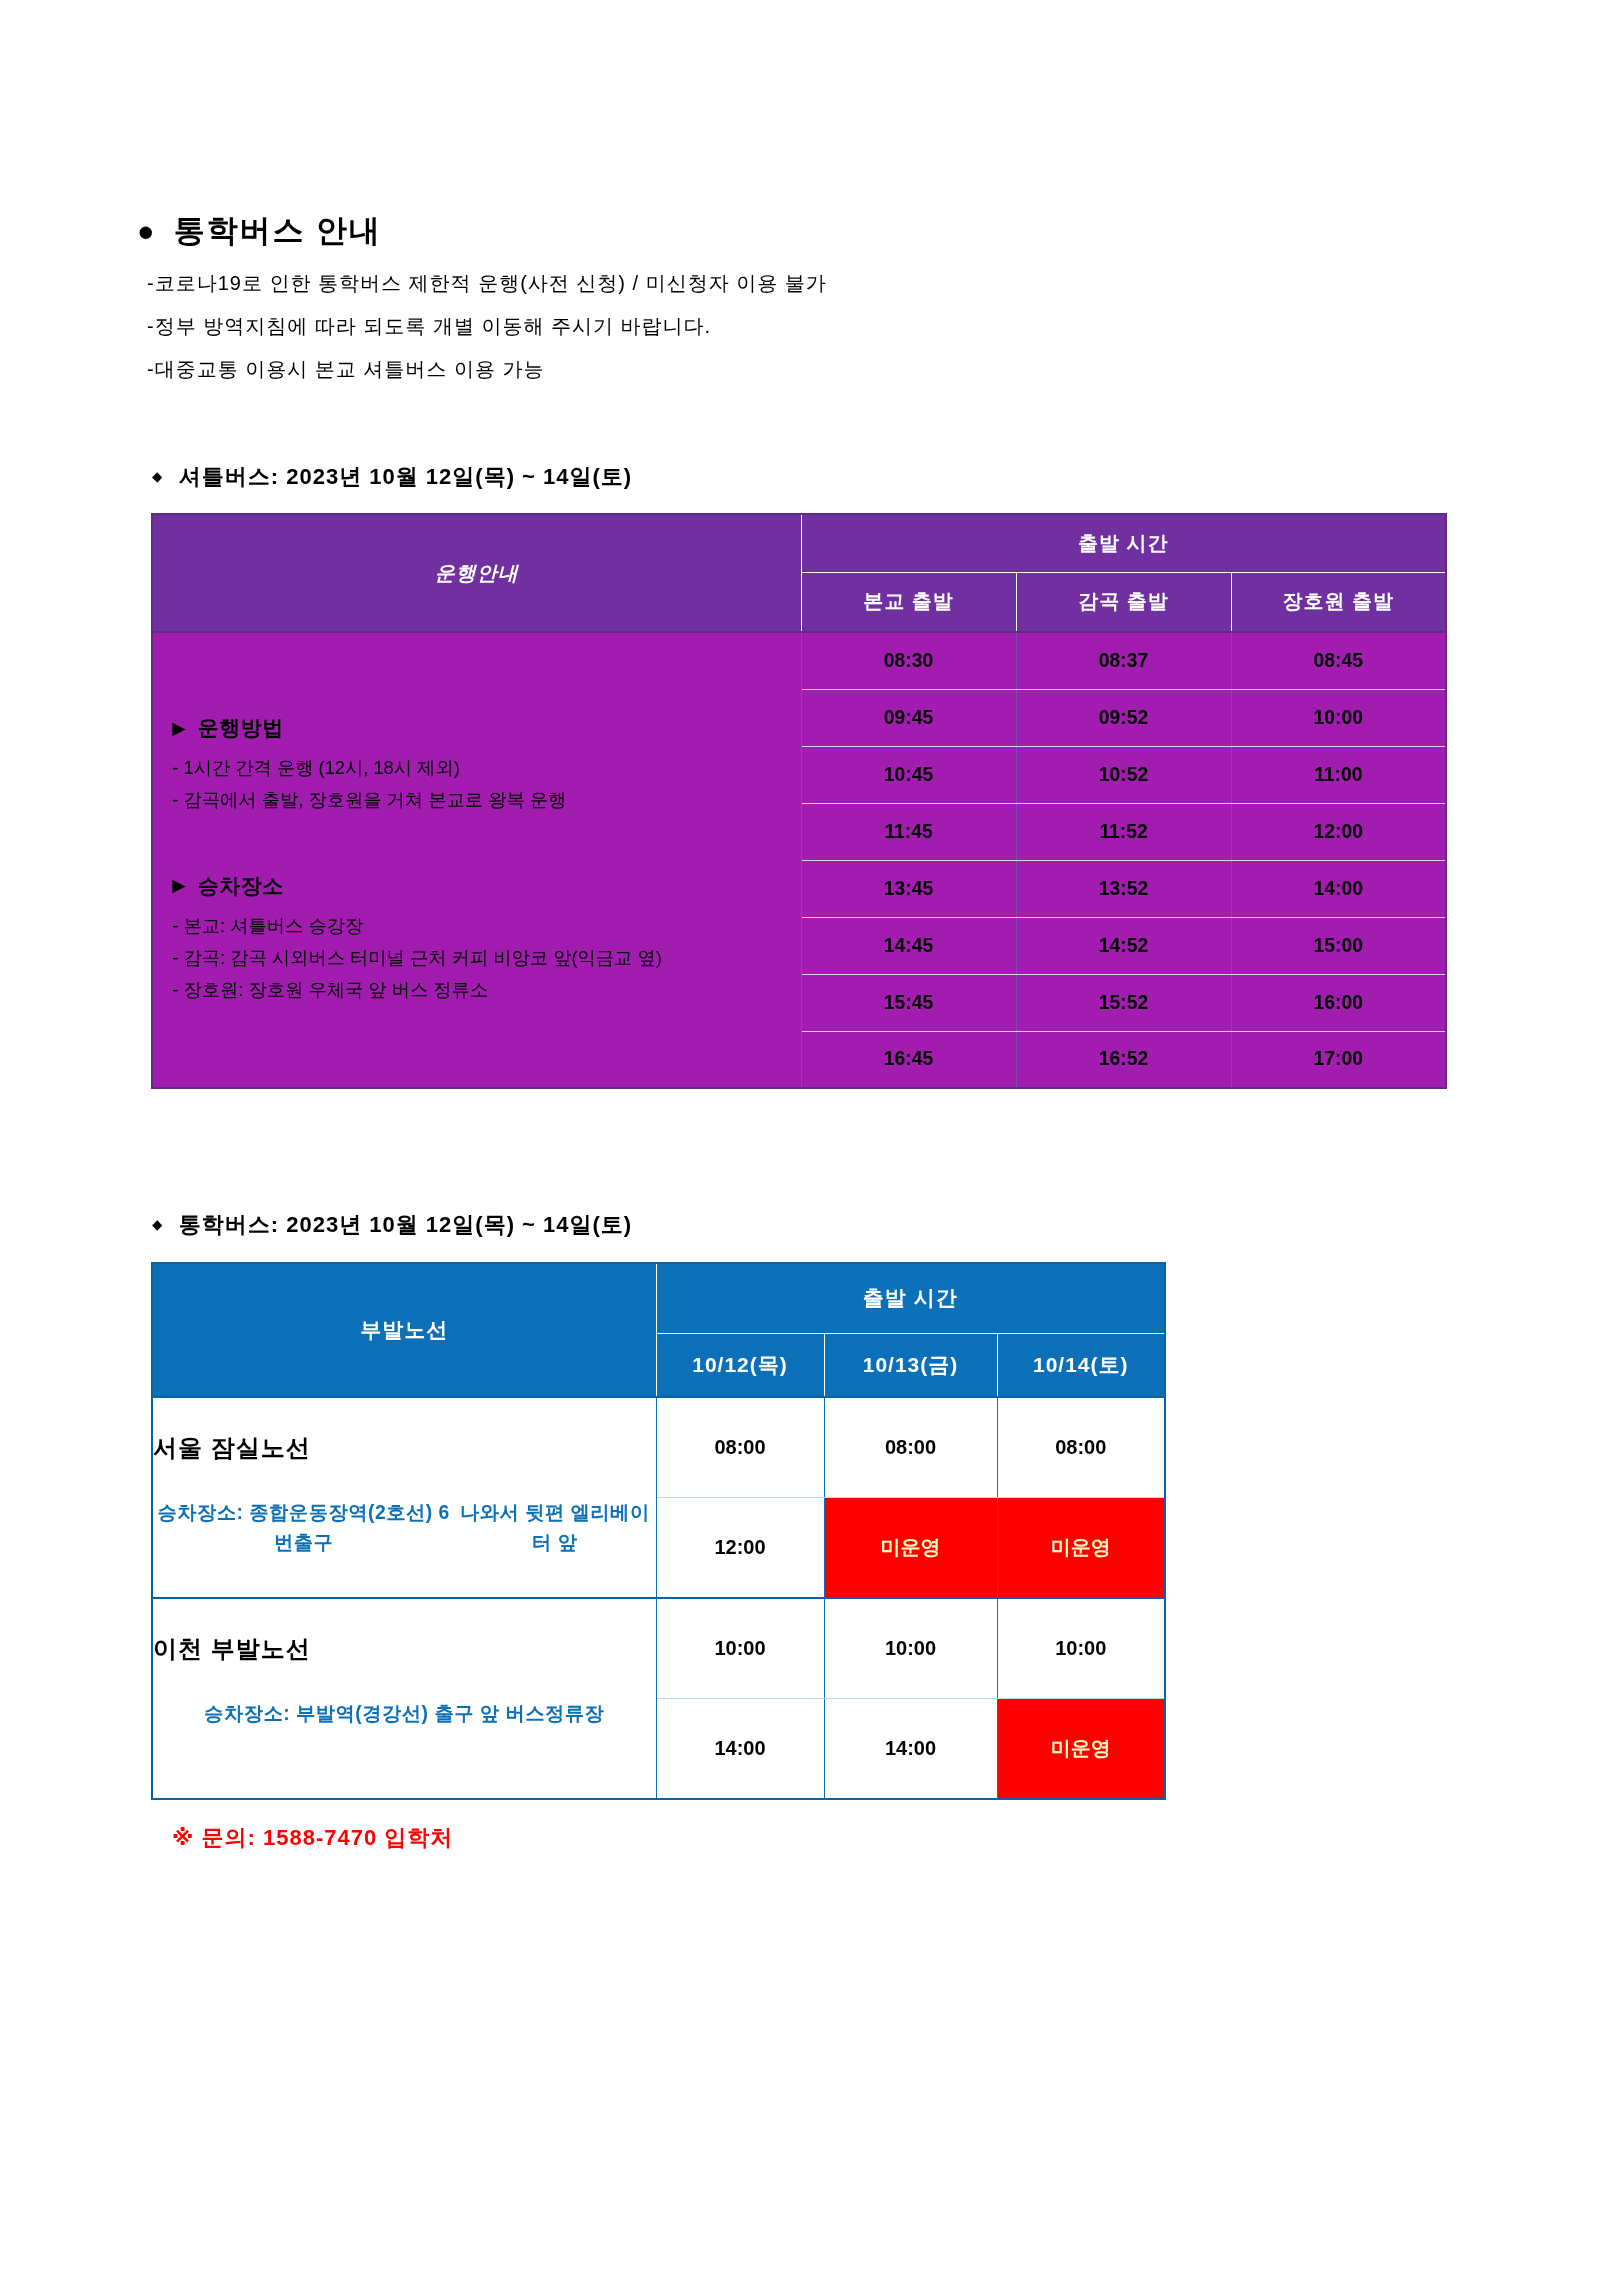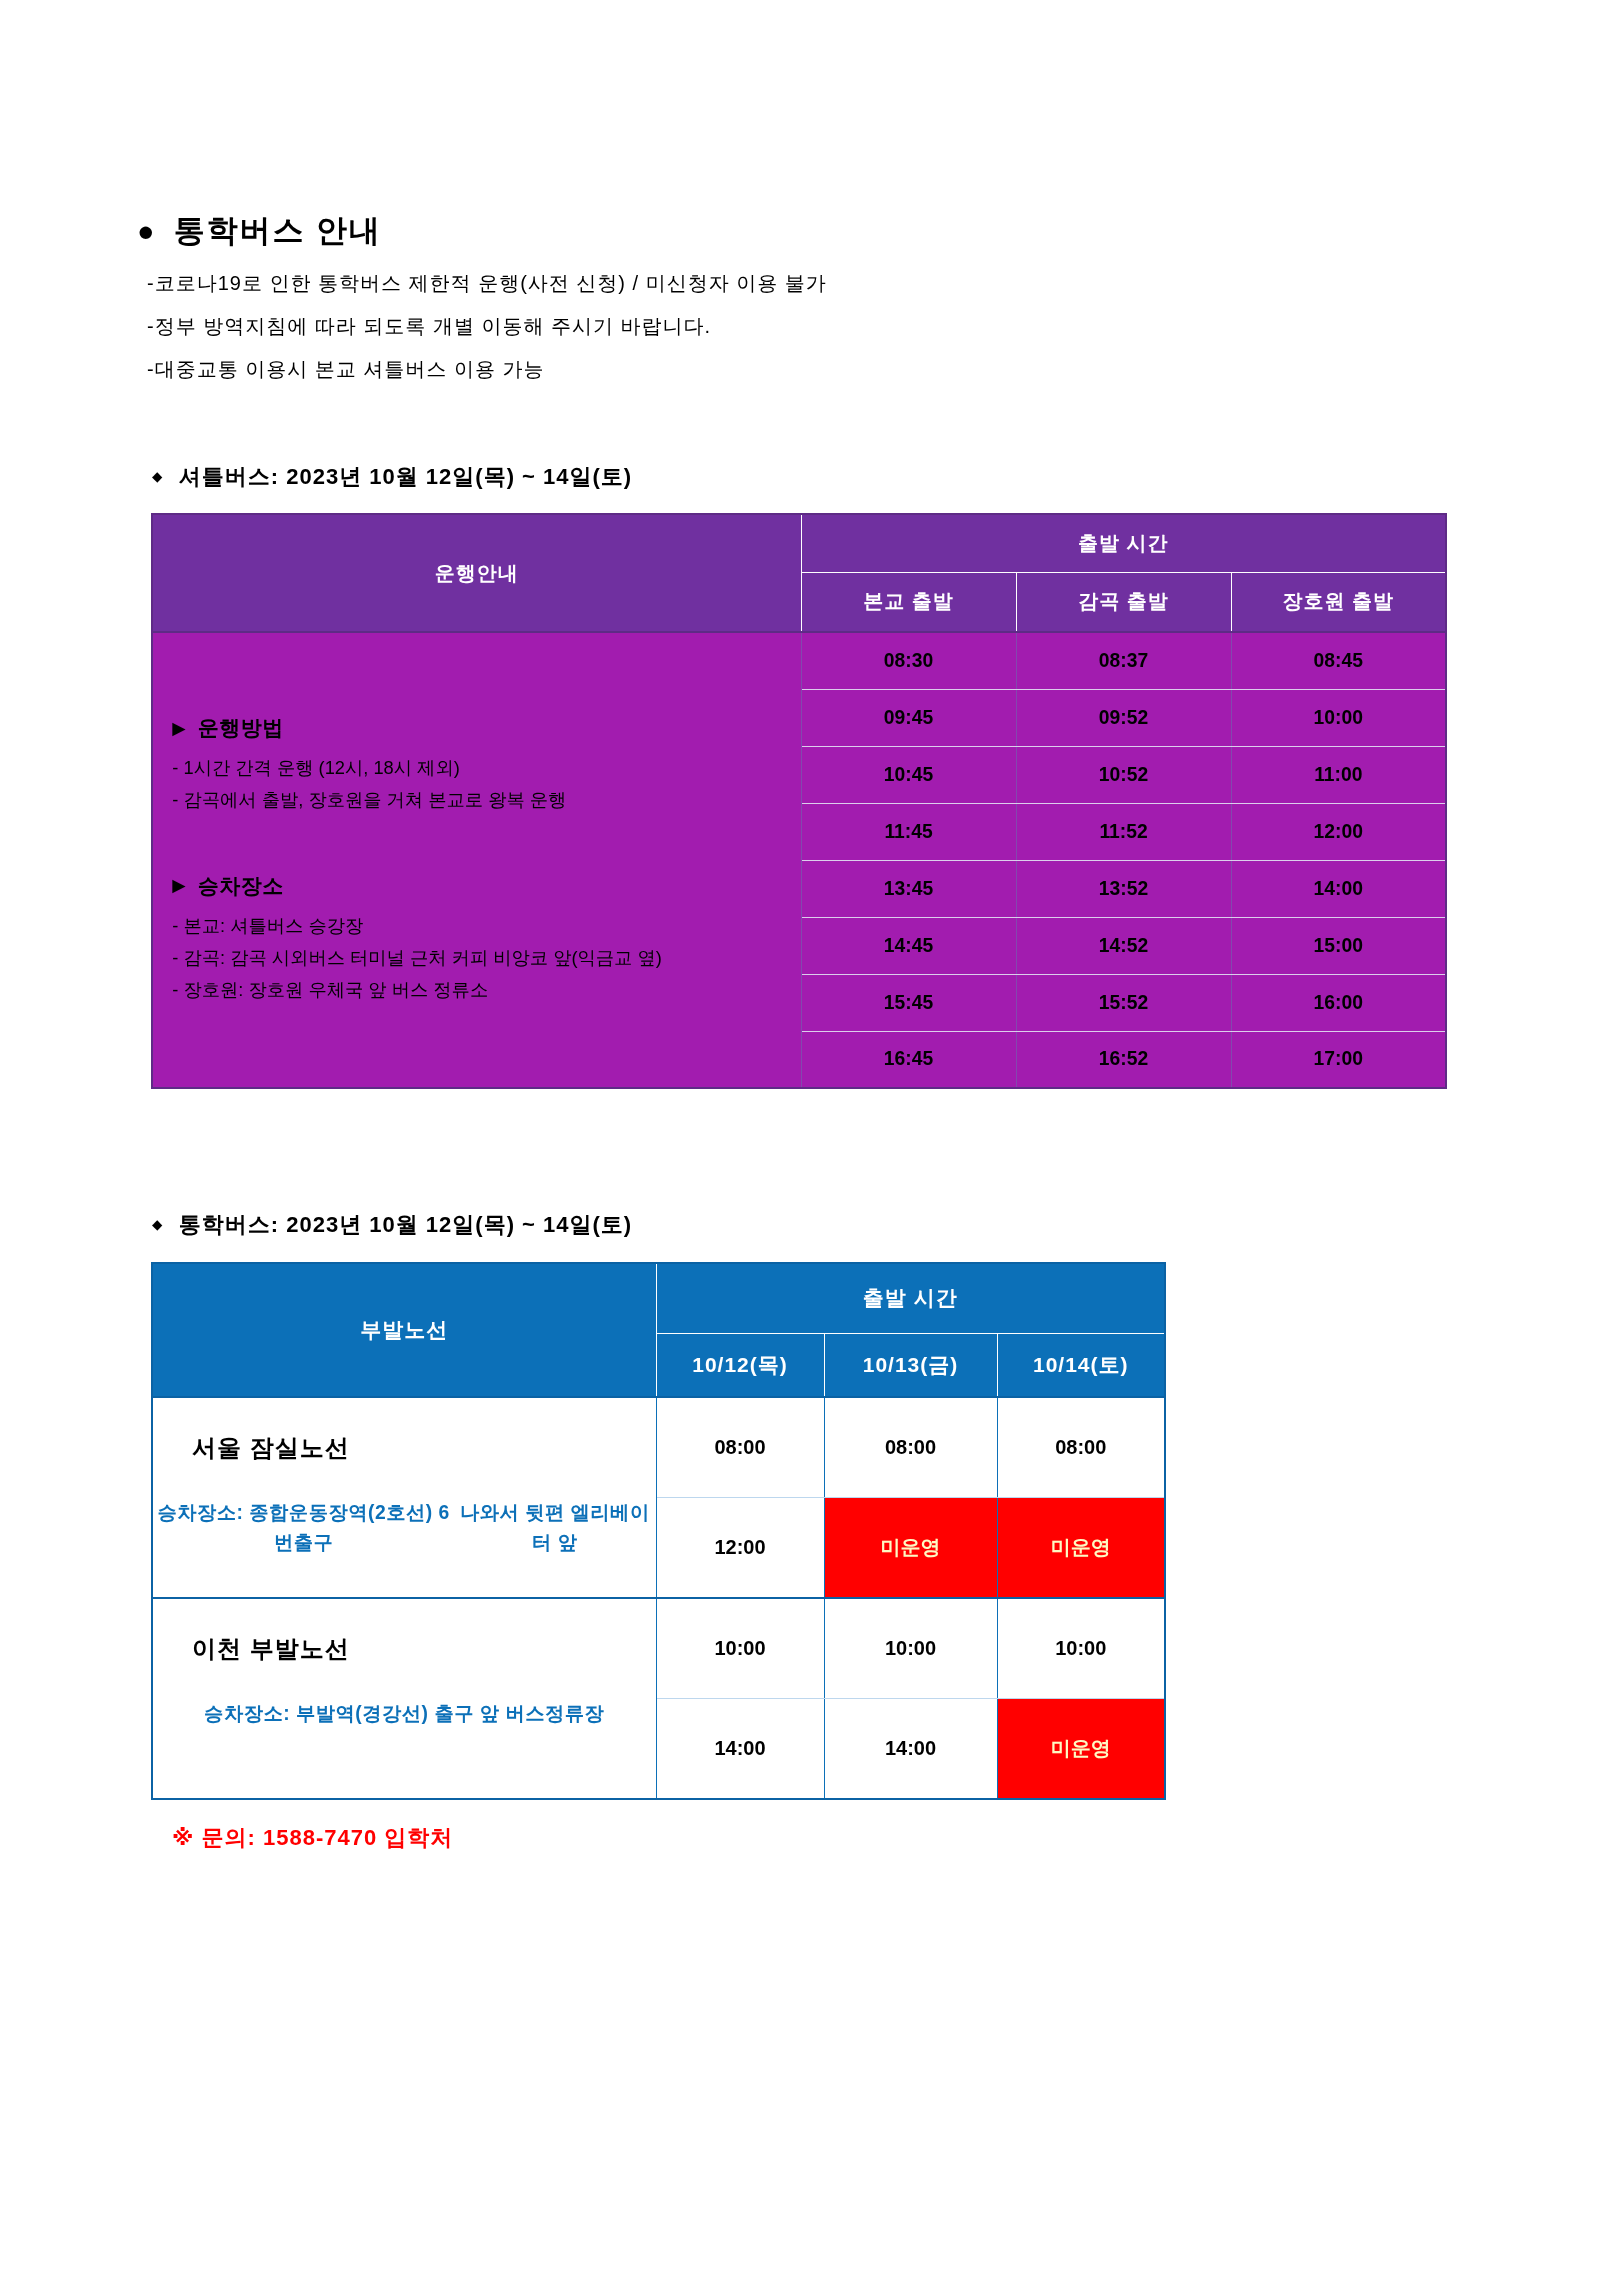--- a/index.html
+++ b/index.html
@@ -36,21 +36,21 @@
   
   .shuttle {
     position:absolute; left:151px; top:513px; width:1295px;
     border:2.9px solid #5E2B86;
   }
   .shuttle thead th {
     background:#7030A0; color:#fff; font-size:20px; font-weight:bold;
     border:1.9px solid #ffffff; letter-spacing:1px;
   }
   .shuttle thead tr:last-child th { border-bottom:2.9px solid #5E2B86; }
-  .shuttle thead tr:first-child th:first-child { border-bottom:2.9px solid #5E2B86; }
+  .shuttle thead tr:first-child th:first-child { border-bottom:2.9px solid #5E2B86;font-style:italic; }
   .shuttle tbody td {
     background:#a21caf; font-size:19.3px; font-weight:bold; text-align:center;
     border-left:1px solid #8348AE; border-right:1px solid #8348AE;
     border-top:1px solid #DCCEEC; border-bottom:1px solid #DCCEEC;
   }
   .shuttle td.info-cell {
     text-align:left; font-weight:normal; vertical-align:middle;
     padding-left:19.3px; padding-right:13.5px;
   }
   .info-group-title {
@@ -74,21 +74,21 @@
   .commuter thead tr:first-child th:first-child { border-bottom:2.9px solid #0B62A4; }
   .commuter tbody td {
     background:#fff; font-size:20px; font-weight:bold; text-align:center;
     border-left:1.9px solid #0C70B8; border-right:1.9px solid #0C70B8;
     border-top:1.9px solid #BDD7EE; border-bottom:1.9px solid #BDD7EE;
   }
   .commuter tbody tr.group-start td { border-top:2.9px solid #0B62A4; }
   .commuter td.route-cell { padding:0; }
   .route-cell-inner { display:flex; flex-direction:column; height:199px; }
   .route-name-wrap {
-    flex:1; display:flex; align-items:center; padding-left:39px;
+    flex:1; display:flex; align-items:center; 
     font-size:24px; font-weight:bold; letter-spacing:1px; text-align:right;
   }
   .route-pickup {
     flex:1; display:flex; justify-content:center;
     color:#0C70B8; font-weight:bold; font-size:19.3px; line-height:30px;
     text-align:center; letter-spacing:0.5px;
   }
   .commuter td.na { background:#FF0000; color:#fef9c3; }
 
   

